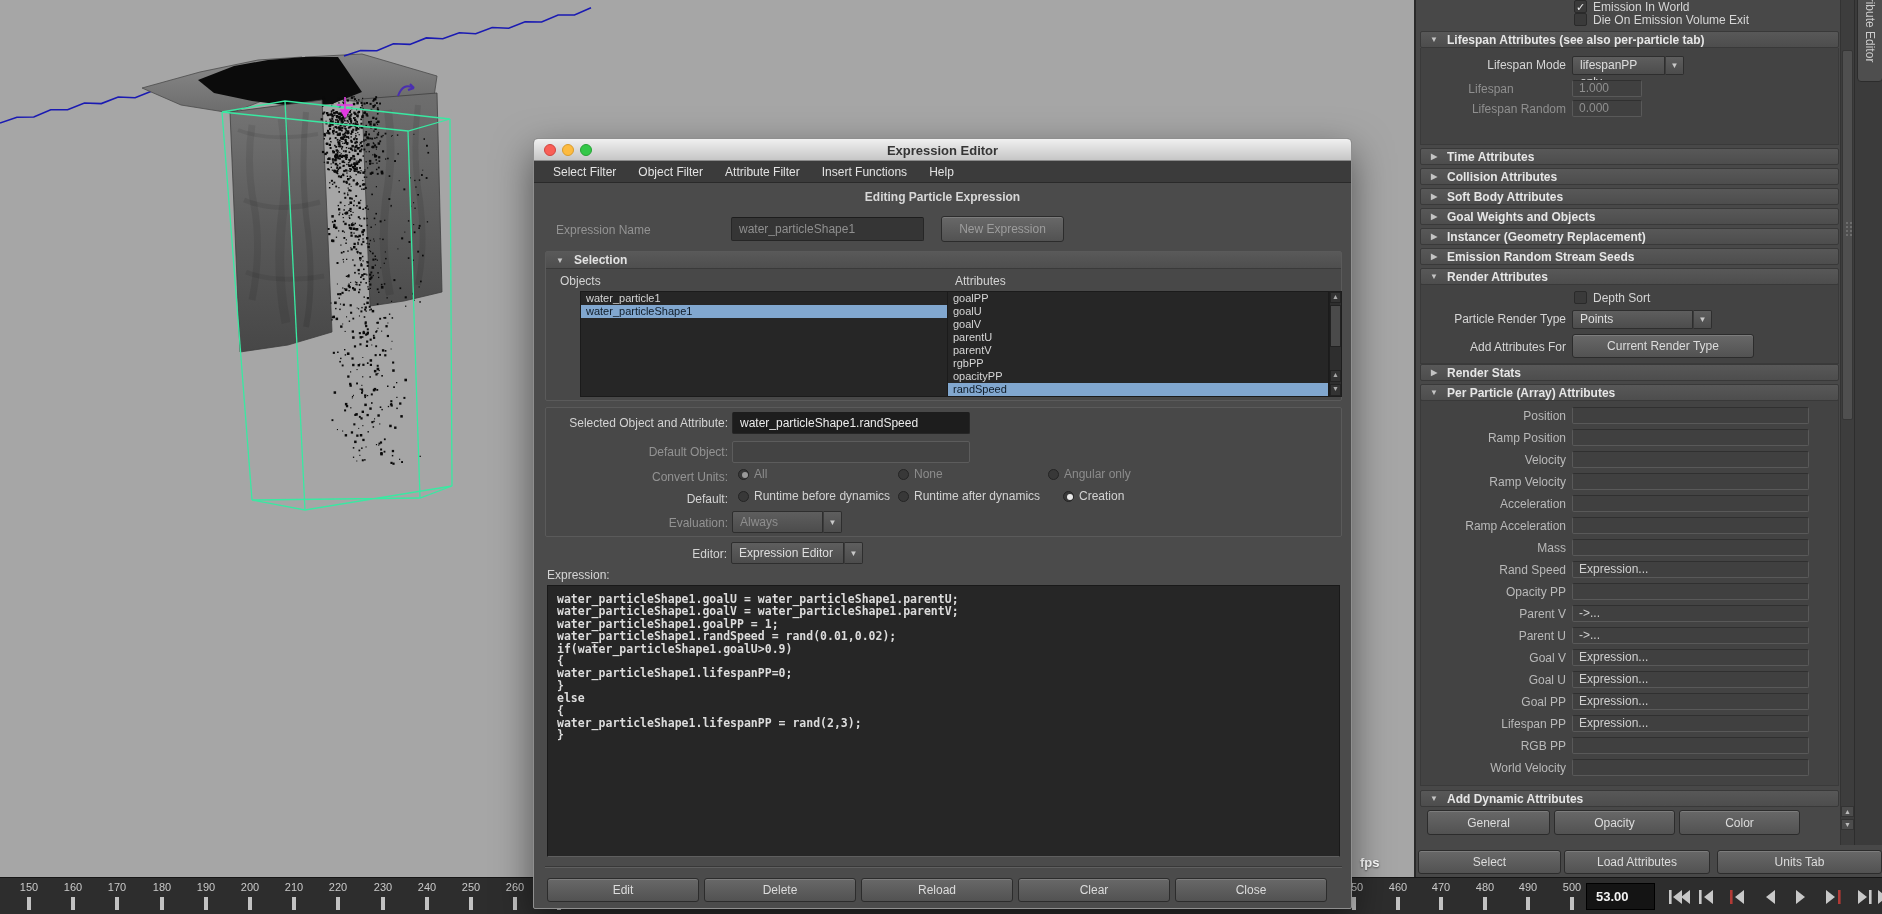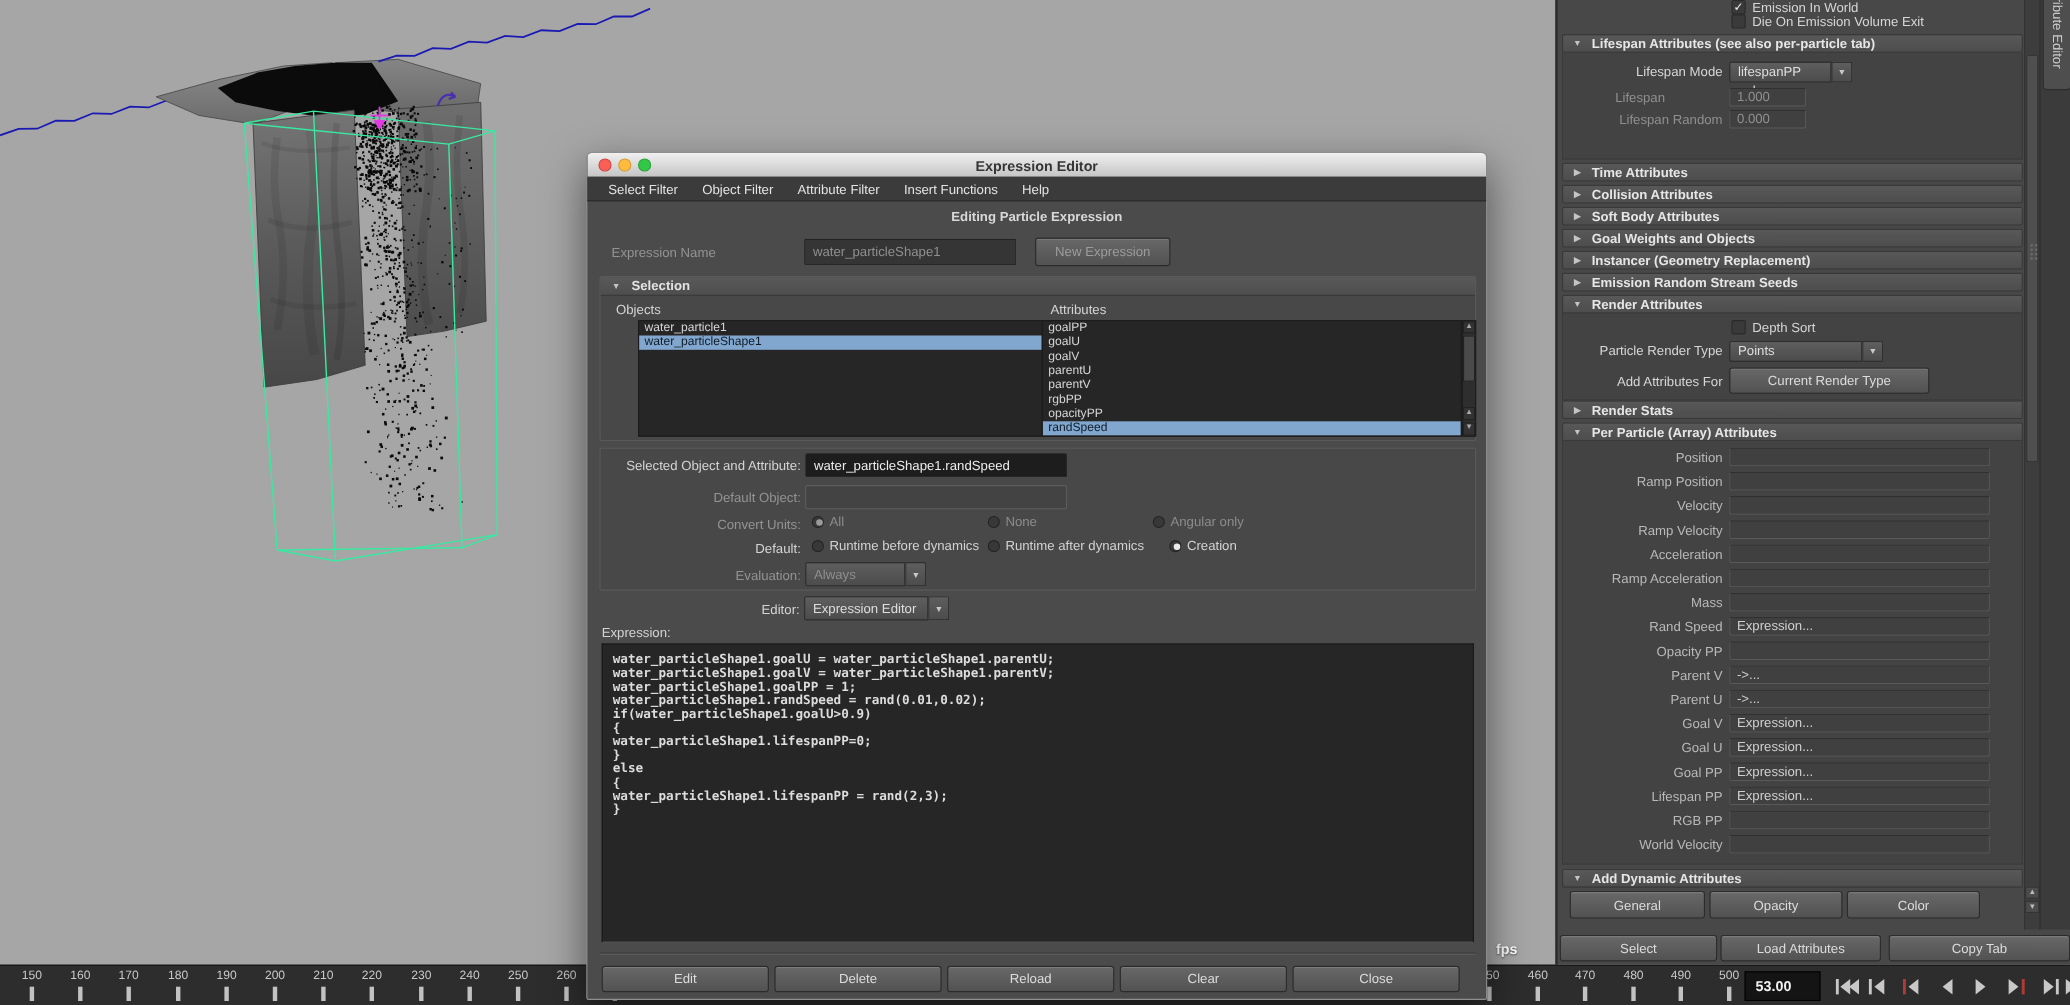--- a/index.html
+++ b/index.html
@@ -1526,21 +1526,21 @@
       <span>Attribute Editor</span>
     </div>
   </div>
 
   <div id="panel-bottom"></div>
 <div class="btn abs" style="left: 11px; top: 810px; width: 123px; height: 25px;">General</div>
     <div class="btn abs" style="left: 138px; top: 810px; width: 121px; height: 25px;">Opacity</div>
     <div class="btn abs" style="left: 263px; top: 810px; width: 121px; height: 25px;">Color</div>
     <div class="btn abs" style="left: 2px; top: 850px; width: 143px; height: 24px;">Select</div>
     <div class="btn abs" style="left: 148px; top: 850px; width: 146px; height: 24px;">Load Attributes</div>
-    <div class="btn abs" style="left: 301px; top: 850px; width: 165px; height: 24px;">Copy Tab</div>
+    <div class="btn abs" style="left: 301px; top: 850px; width: 165px; height: 24px;">Units Tab</div>
   </div>
 
 <div id="dialog" class="abs">
   <div id="dlg-title" class="abs">
     <div class="tl" style="left:10px; background:#f95f57; border:1px solid #d04540;"></div>
     <div class="tl" style="left:28px; background:#fdbb40; border:1px solid #d79c2e;"></div>
     <div class="tl" style="left:46px; background:#33c748; border:1px solid #27a336;"></div>
     <div class="ttext">Expression Editor</div>
   </div>
   <div id="dlg-menu" class="abs">

